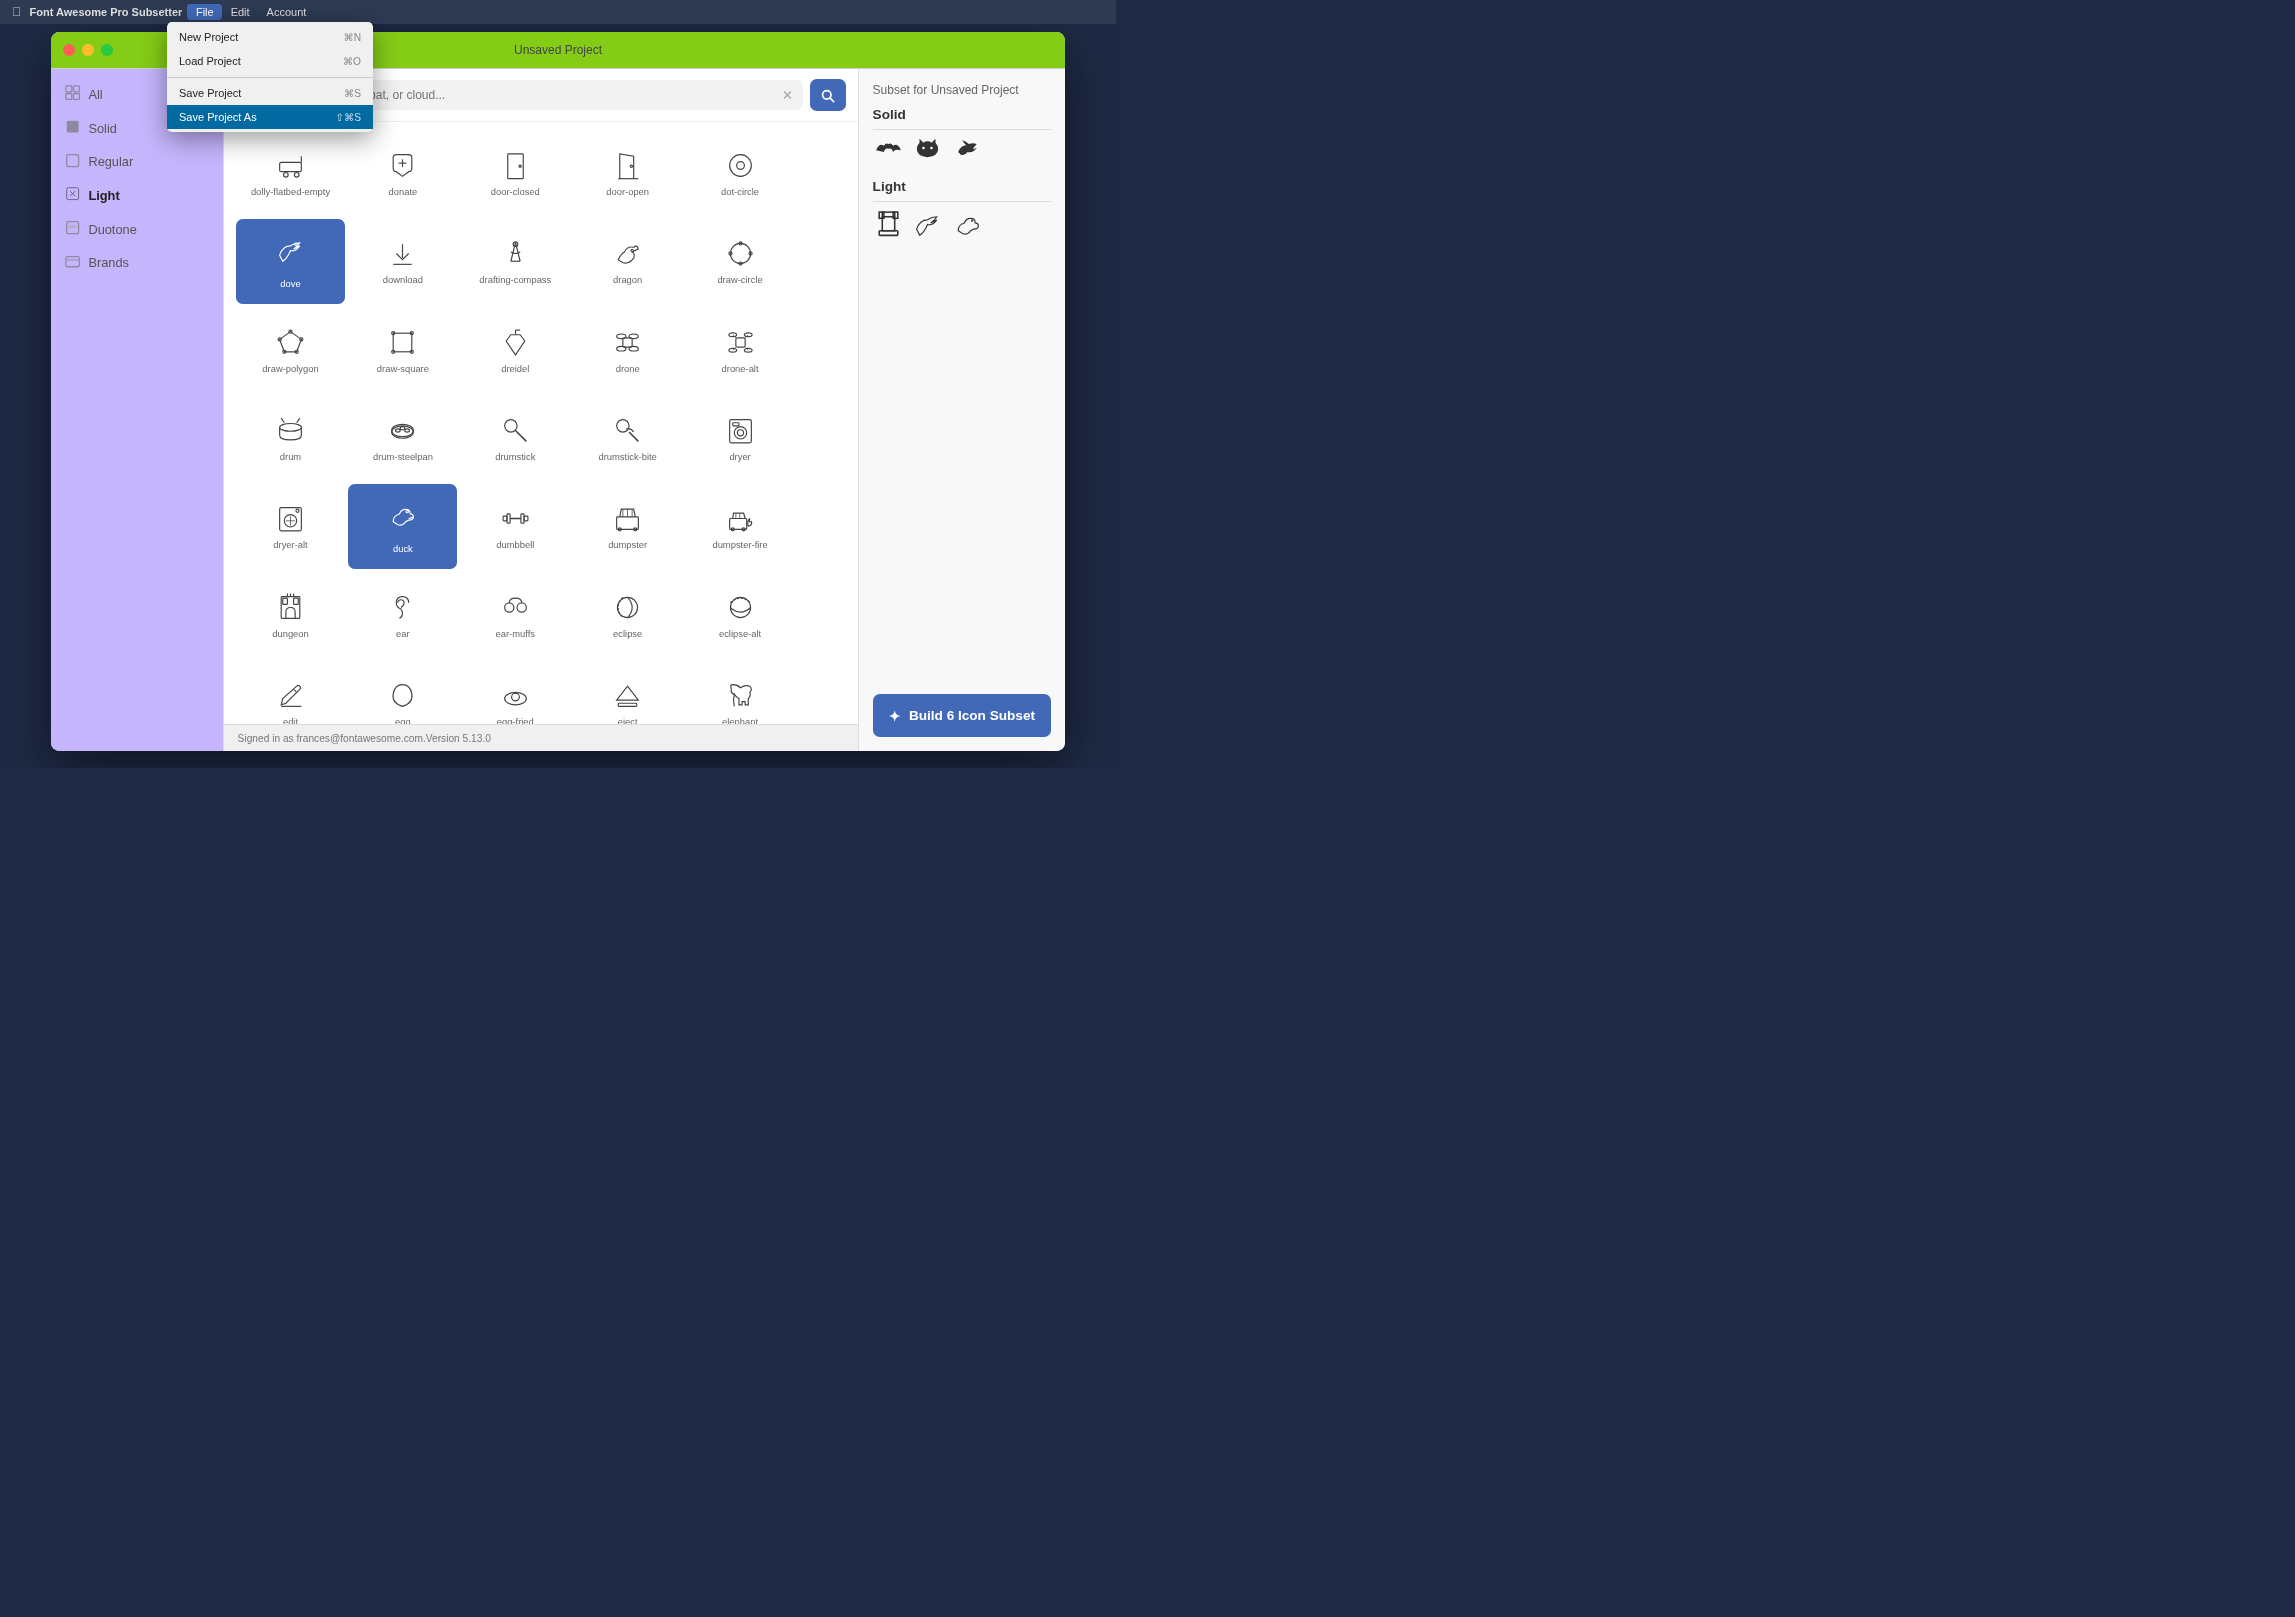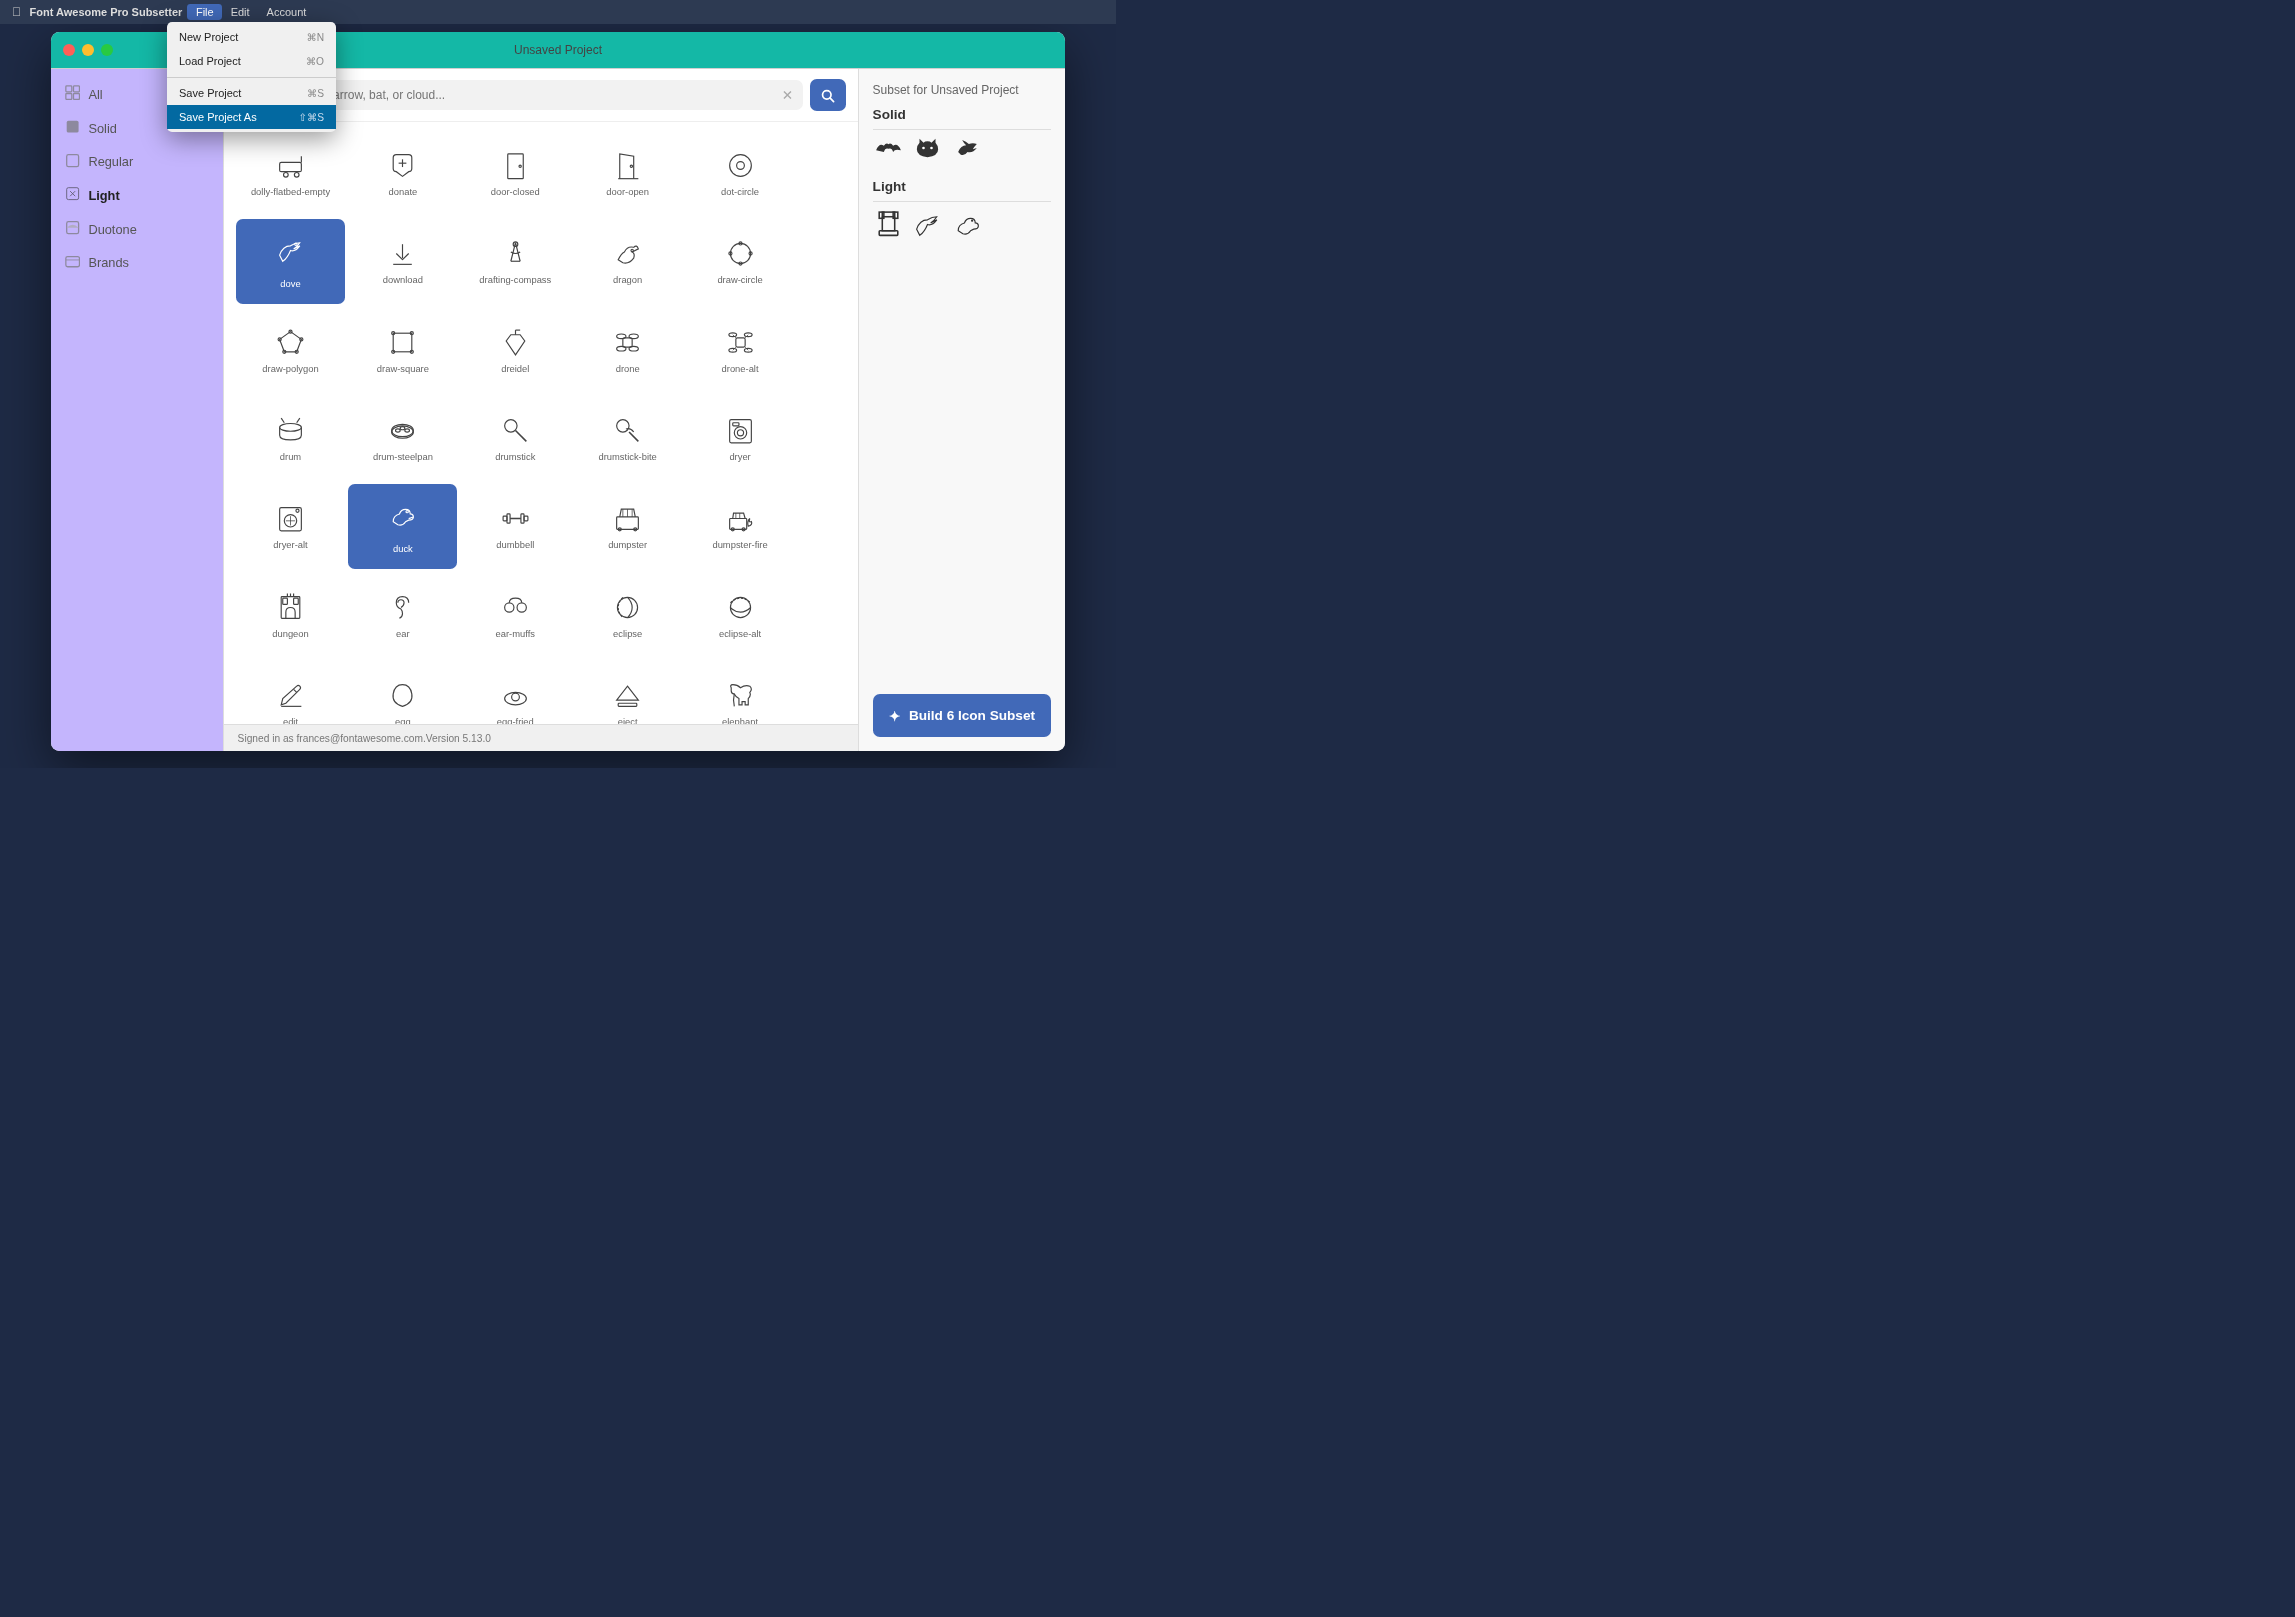--- a/index.html
+++ b/index.html
@@ -54,21 +54,21 @@
     }
 
     
     .dropdown-menu {
       position: absolute;
       top: 22px;
       left: 167px;
       background: #f0f0f0;
       border-radius: 5.1px;
       box-shadow: 0 6.8px 25.5px rgba(0,0,0,0.4);
-      width: 169px;
+      width: 206px;
       z-index: 200;
       padding: 3.4px 0;
     }
     .dropdown-item {
       display: flex;
       align-items: center;
       justify-content: space-between;
       padding: 6px 12px;
       font-size: 11px;
       color: #222;
@@ -102,21 +102,21 @@
       border-radius: 8.5px;
       overflow: hidden;
       box-shadow: 0 17px 51px rgba(0,0,0,0.5);
       display: flex;
       flex-direction: column;
     }
 
     
     .window-titlebar {
       height: 37px;
-      background: #14b8a6;
+      background: #84cc16;
       display: flex;
       align-items: center;
       justify-content: center;
       position: relative;
       border-bottom: 0.9px solid #d0d0d0;
     }
     .traffic-lights {
       position: absolute;
       left: 12px;
       display: flex;

